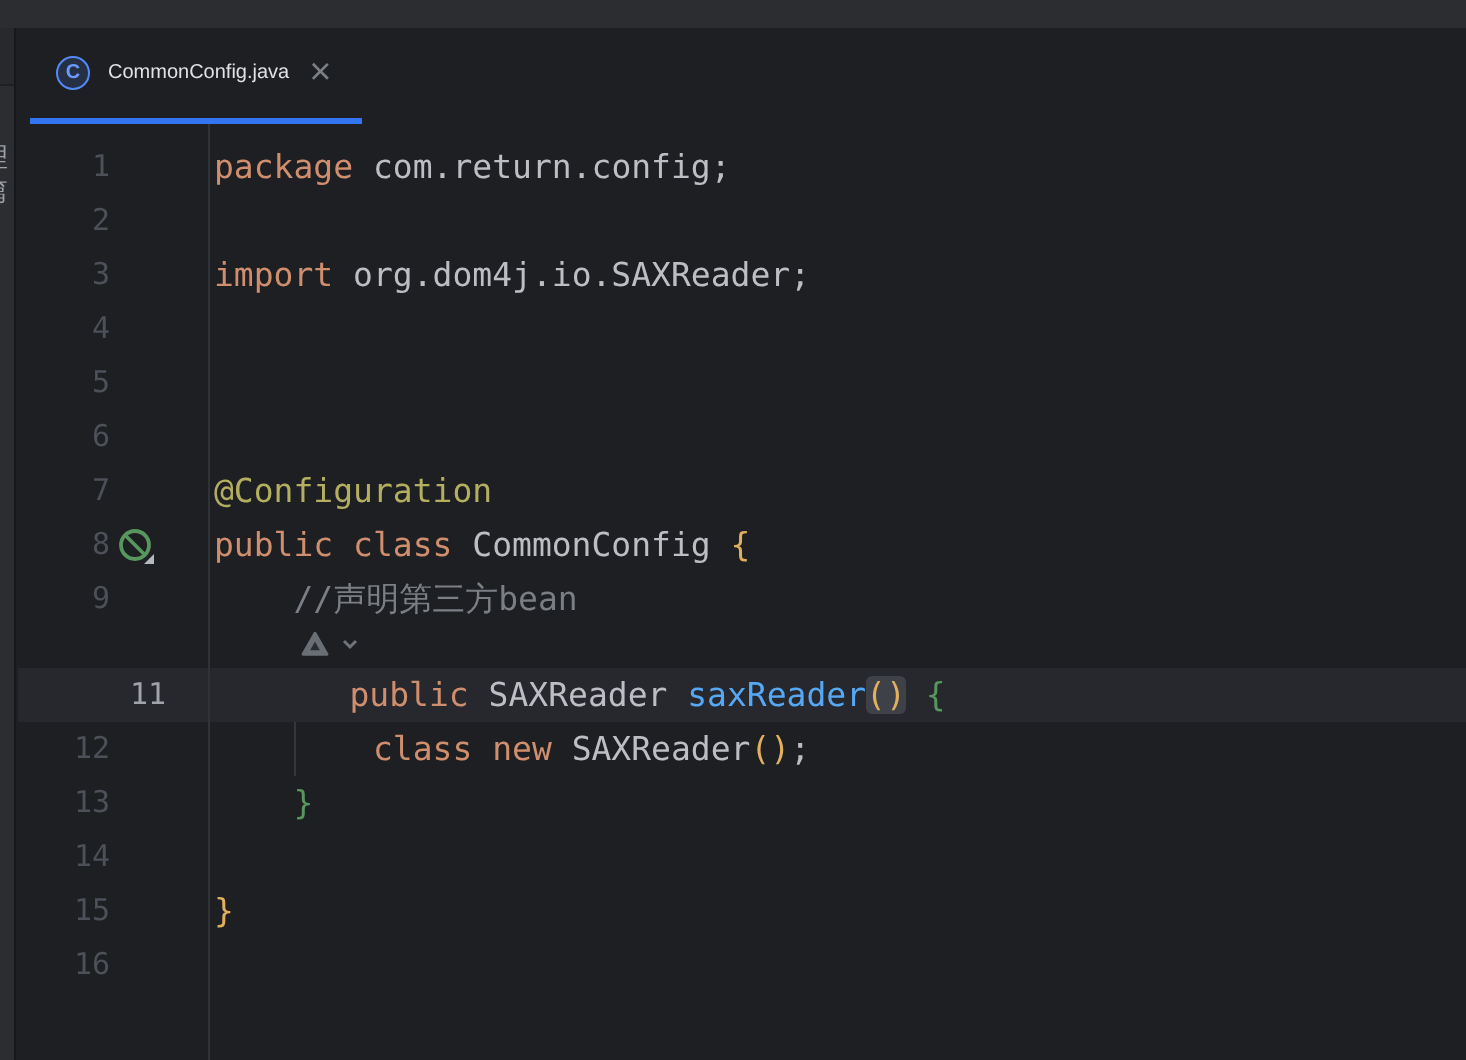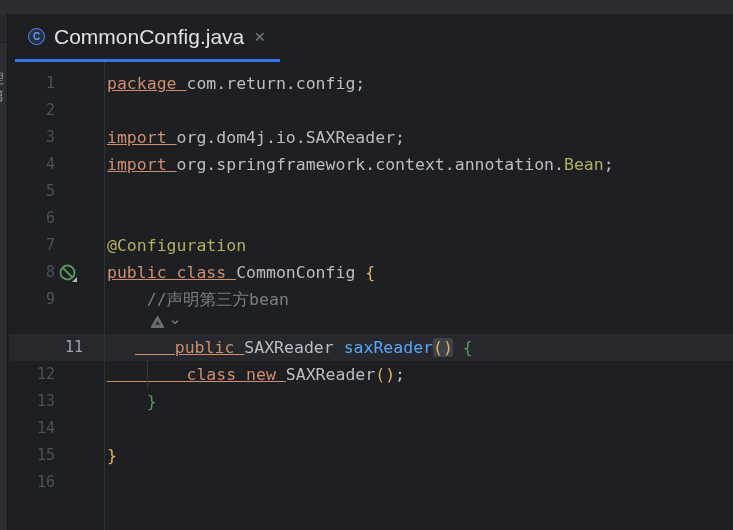--- a/index.html
+++ b/index.html
@@ -20,34 +20,34 @@
               border-bottom:1px solid #1E1F22;}
   .side-strip .frag{position:absolute;left:-9px;width:22px;font-size:13px;line-height:17px;
               color:#9DA1A8;white-space:nowrap;}
   .main{position:absolute;left:9px;top:14px;width:724px;height:516px;}
   .tabbar{height:48px;background:var(--bg);display:flex;align-items:stretch;}
   .tab{display:flex;align-items:center;gap:9px;margin-left:6px;padding:0 14px 0 13px;
        border-bottom:3px solid var(--accent);cursor:pointer;}
   .class-icon{width:17px;height:17px;border-radius:50%;border:1.5px solid var(--iconBlue);
        background:rgba(83,138,247,.16);color:#6B9BFA;font-size:10px;font-weight:bold;
        display:flex;align-items:center;justify-content:center;line-height:1;}
-  .tab-label{font-size:21px;color:var(--tabText);}
+  .tab-label{font-size:10px;color:var(--tabText);}
   .tab-close{font-size:19px;color:#7A7E85;line-height:1;padding:0 1px;cursor:pointer;}
   .editor{position:relative;width:724px;height:468px;padding-top:8px;
           font-family:"DejaVu Sans Mono",monospace;font-size:16.5px;}
   .gutter-sep{position:absolute;left:95px;top:0;bottom:0;width:1px;background:var(--gutterSep);z-index:3;}
   .row{position:relative;display:flex;height:27px;line-height:27px;}
   .row.current{background:var(--currentLine);padding-left:28px;}
   .row.inlay-row{height:21px;line-height:21px;}
   .gutter{position:relative;width:95px;flex:none;}
   .lnum{position:absolute;right:49px;top:0;font-size:15px;color:var(--lnum);}
   .row.current .lnum{color:var(--lnumActive);}
   .gicon{position:absolute;left:49px;top:50%;transform:translateY(-50%);width:20px;height:20px;cursor:pointer;}
   .code{position:relative;flex:1;padding-left:3px;white-space:pre;color:var(--pl);cursor:text;}
-  .seg.kw{color:var(--kw);text-decoration:underline;} .seg.pl{color:var(--pl);} .seg.an{color:var(--an);}
+  .seg.kw{color:var(--kw);} .seg.pl{color:var(--pl);} .seg.an{color:var(--an);}
   .seg.cm{color:var(--cm);} .seg.mt{color:var(--mt);}
   .seg.brY{color:var(--brY);} .seg.brG{color:var(--brG);}
   .seg.hl{color:var(--brY);background:var(--matchBg);border-radius:3px;}
   .bulb{position:absolute;left:12px;top:4px;width:15px;height:20px;cursor:pointer;}
   .guide{position:absolute;left:43px;top:0;bottom:0;width:1px;background:#34373C;}
   .inlay-widget{display:inline-flex;align-items:center;gap:5px;margin-left:43px;cursor:pointer;}
 </style>
 </head>
 <body>
 
@@ -87,21 +87,20 @@
           <div class="row">
             <div class="gutter">
               <span class="lnum">3</span>
             </div>
             <div class="code"><span class="seg kw">import </span><span class="seg pl">org.dom4j.io.SAXReader;</span></div>
           </div>
           <div class="row">
             <div class="gutter">
               <span class="lnum">4</span>
             </div>
-            <div class="code"><span class="seg kw">import </span><span class="seg pl">org.springframework.context.annotation.</span><span class="seg an">Bean</span><span class="seg pl">;</span></div>
           </div>
           <div class="row">
             <div class="gutter">
               <span class="lnum">5</span>
             </div>
           </div>
           <div class="row">
             <div class="gutter">
               <span class="lnum">6</span>
             </div>

